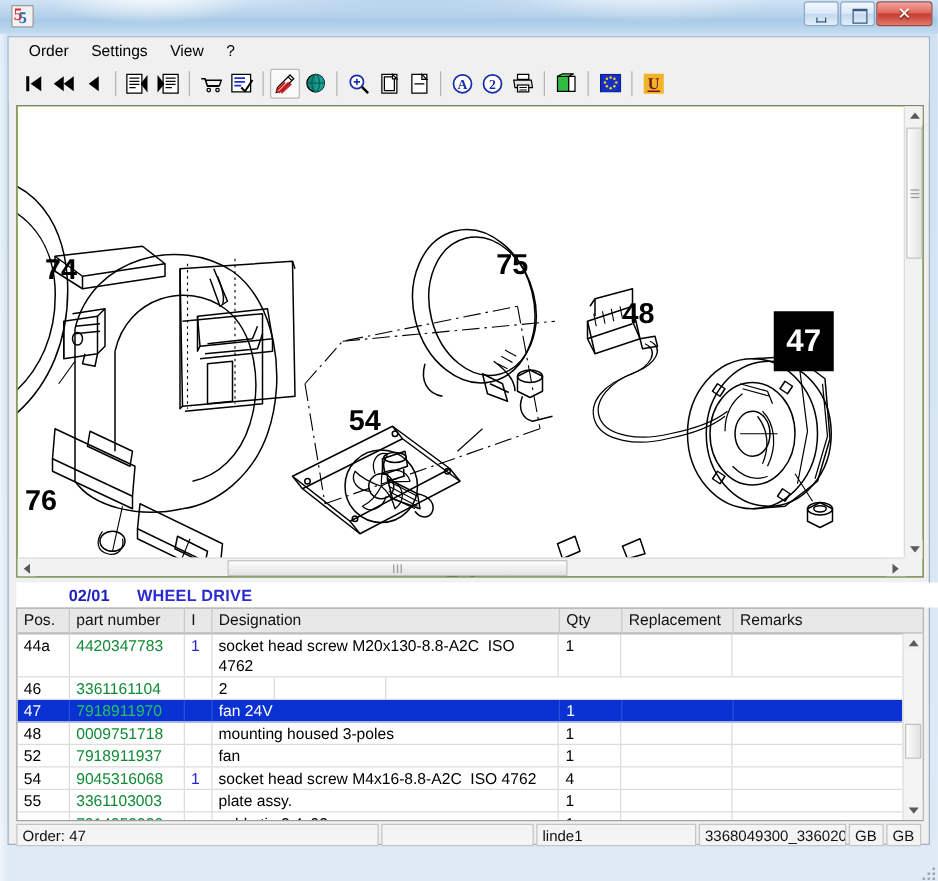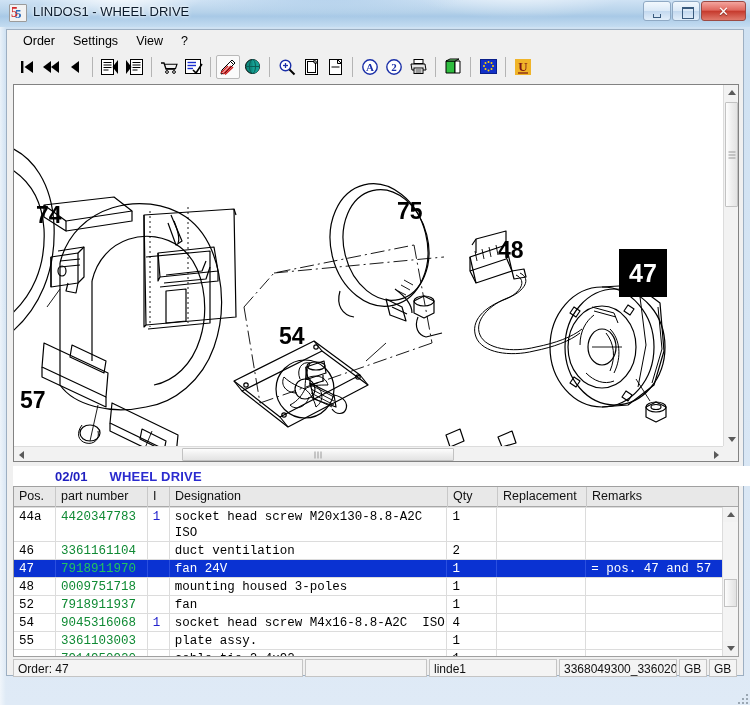--- a/index.html
+++ b/index.html
@@ -160,21 +160,21 @@
   }
   .ghead{
     display:flex;height:20px;background:#e8e8e8;
     border-bottom:1px solid #a8a8a8;box-sizing:border-box;
     position:relative;
   }
   .ghead div{
     font-size:12.5px;color:#111;padding:2px 0 0 5px;box-sizing:border-box;
     border-right:1px solid #c8c8c8;height:20px;overflow:hidden;white-space:nowrap;
   }
-  .gbody{position:absolute;left:0;top:20px;right:16px;bottom:0;overflow:hidden;font-family:Liberation Mono, monospace;}
+  .gbody{position:absolute;left:0;top:20px;right:16px;bottom:0;overflow:hidden;}
   .grow{display:flex;border-bottom:1px solid #dcdcdc;box-sizing:border-box;}
   .grow > div{
     font-size:12.5px;color:#000;padding:1px 0 0 5px;box-sizing:border-box;
     border-right:1px solid #dcdcdc;overflow:hidden;white-space:pre-wrap;line-height:16px;
   }
   .grow .c-part{color:#0f8a34;}
   .grow .c-i{color:#2222cc;}
   .grow.sel{background:#0a32d2;}
   .grow.sel > div{color:#ffffff;border-right-color:#2a4fe0;}
   .grow.sel .c-part{color:#22c55e;}
@@ -210,21 +210,20 @@
   <div class="frame-glass"></div>
 
   <div class="titlebar">
     <div class="title-bg"></div>
 
     <div class="app-icon">
       <span class="k5">5</span>
       <span class="k5b">5</span>
     </div>
 
-    <div class="title-text">LINDOS1 - WHEEL DRIVE</div>
 
     <div class="win-btns">
       <div class="wbtn">
         <div class="minbar"></div>
       </div>
       <div class="wbtn">
         <div class="maxbox"></div>
       </div>
       <div class="wbtn close">
         <div class="glyph">✕</div>
@@ -618,21 +617,21 @@
           <ellipse cx="76" cy="348" rx="10" ry="8"></ellipse>
           <path d="M432 350 L 446 344 L 450 356 L 436 362 Z"></path>
           <path d="M484 352 L 498 346 L 502 358 L 488 362 Z"></path>
         </g>
       </svg>
 
       <div class="drawlabel" style="left:22px;top:117px;">74</div>
       <div class="drawlabel" style="left:383px;top:113px;">75</div>
       <div class="drawlabel" style="left:484px;top:152px;">48</div>
       <div class="drawlabel" style="left:265px;top:238px;">54</div>
-      <div class="drawlabel" style="left:6px;top:302px;">57</div>
+      <div class="drawlabel" style="left:6px;top:302px;">76</div>
 
       <div class="drawlabel" style="left:342px;top:364px;">52</div>
 
       <div class="callout47" style="left:605px;top:164px;width:48px;height:48px;">47</div>
 
       <div class="vscroll">
         <div class="sb-arrow up" style="top:0;left:0;">
             <i></i>
           </div>
         <div class="sb-thumb-v">
@@ -701,34 +700,32 @@
 4762</div>
           <div style="width:50px">1</div>
           <div style="width:89px"></div>
           <div style="width:136px;border-right:none"></div>
         </div>
 
         <div class="grow" style="height:18px">
           <div style="width:42px">46</div>
           <div style="width:92px" class="c-part">3361161104</div>
           <div style="width:22px" class="c-i"></div>
-          <div style="width:278px">duct ventilation</div>
           <div style="width:50px">2</div>
           <div style="width:89px"></div>
           <div style="width:136px;border-right:none"></div>
         </div>
 
         <div class="grow sel" style="height:18px">
           <div style="width:42px">47</div>
           <div style="width:92px" class="c-part">7918911970</div>
           <div style="width:22px" class="c-i"></div>
           <div style="width:278px">fan 24V</div>
           <div style="width:50px">1</div>
           <div style="width:89px"></div>
-          <div style="width:136px;border-right:none">= pos. 47 and 57</div>
         </div>
 
         <div class="grow" style="height:18px">
           <div style="width:42px">48</div>
           <div style="width:92px" class="c-part">0009751718</div>
           <div style="width:22px" class="c-i"></div>
           <div style="width:278px">mounting housed 3-poles</div>
           <div style="width:50px">1</div>
           <div style="width:89px"></div>
           <div style="width:136px;border-right:none"></div>

